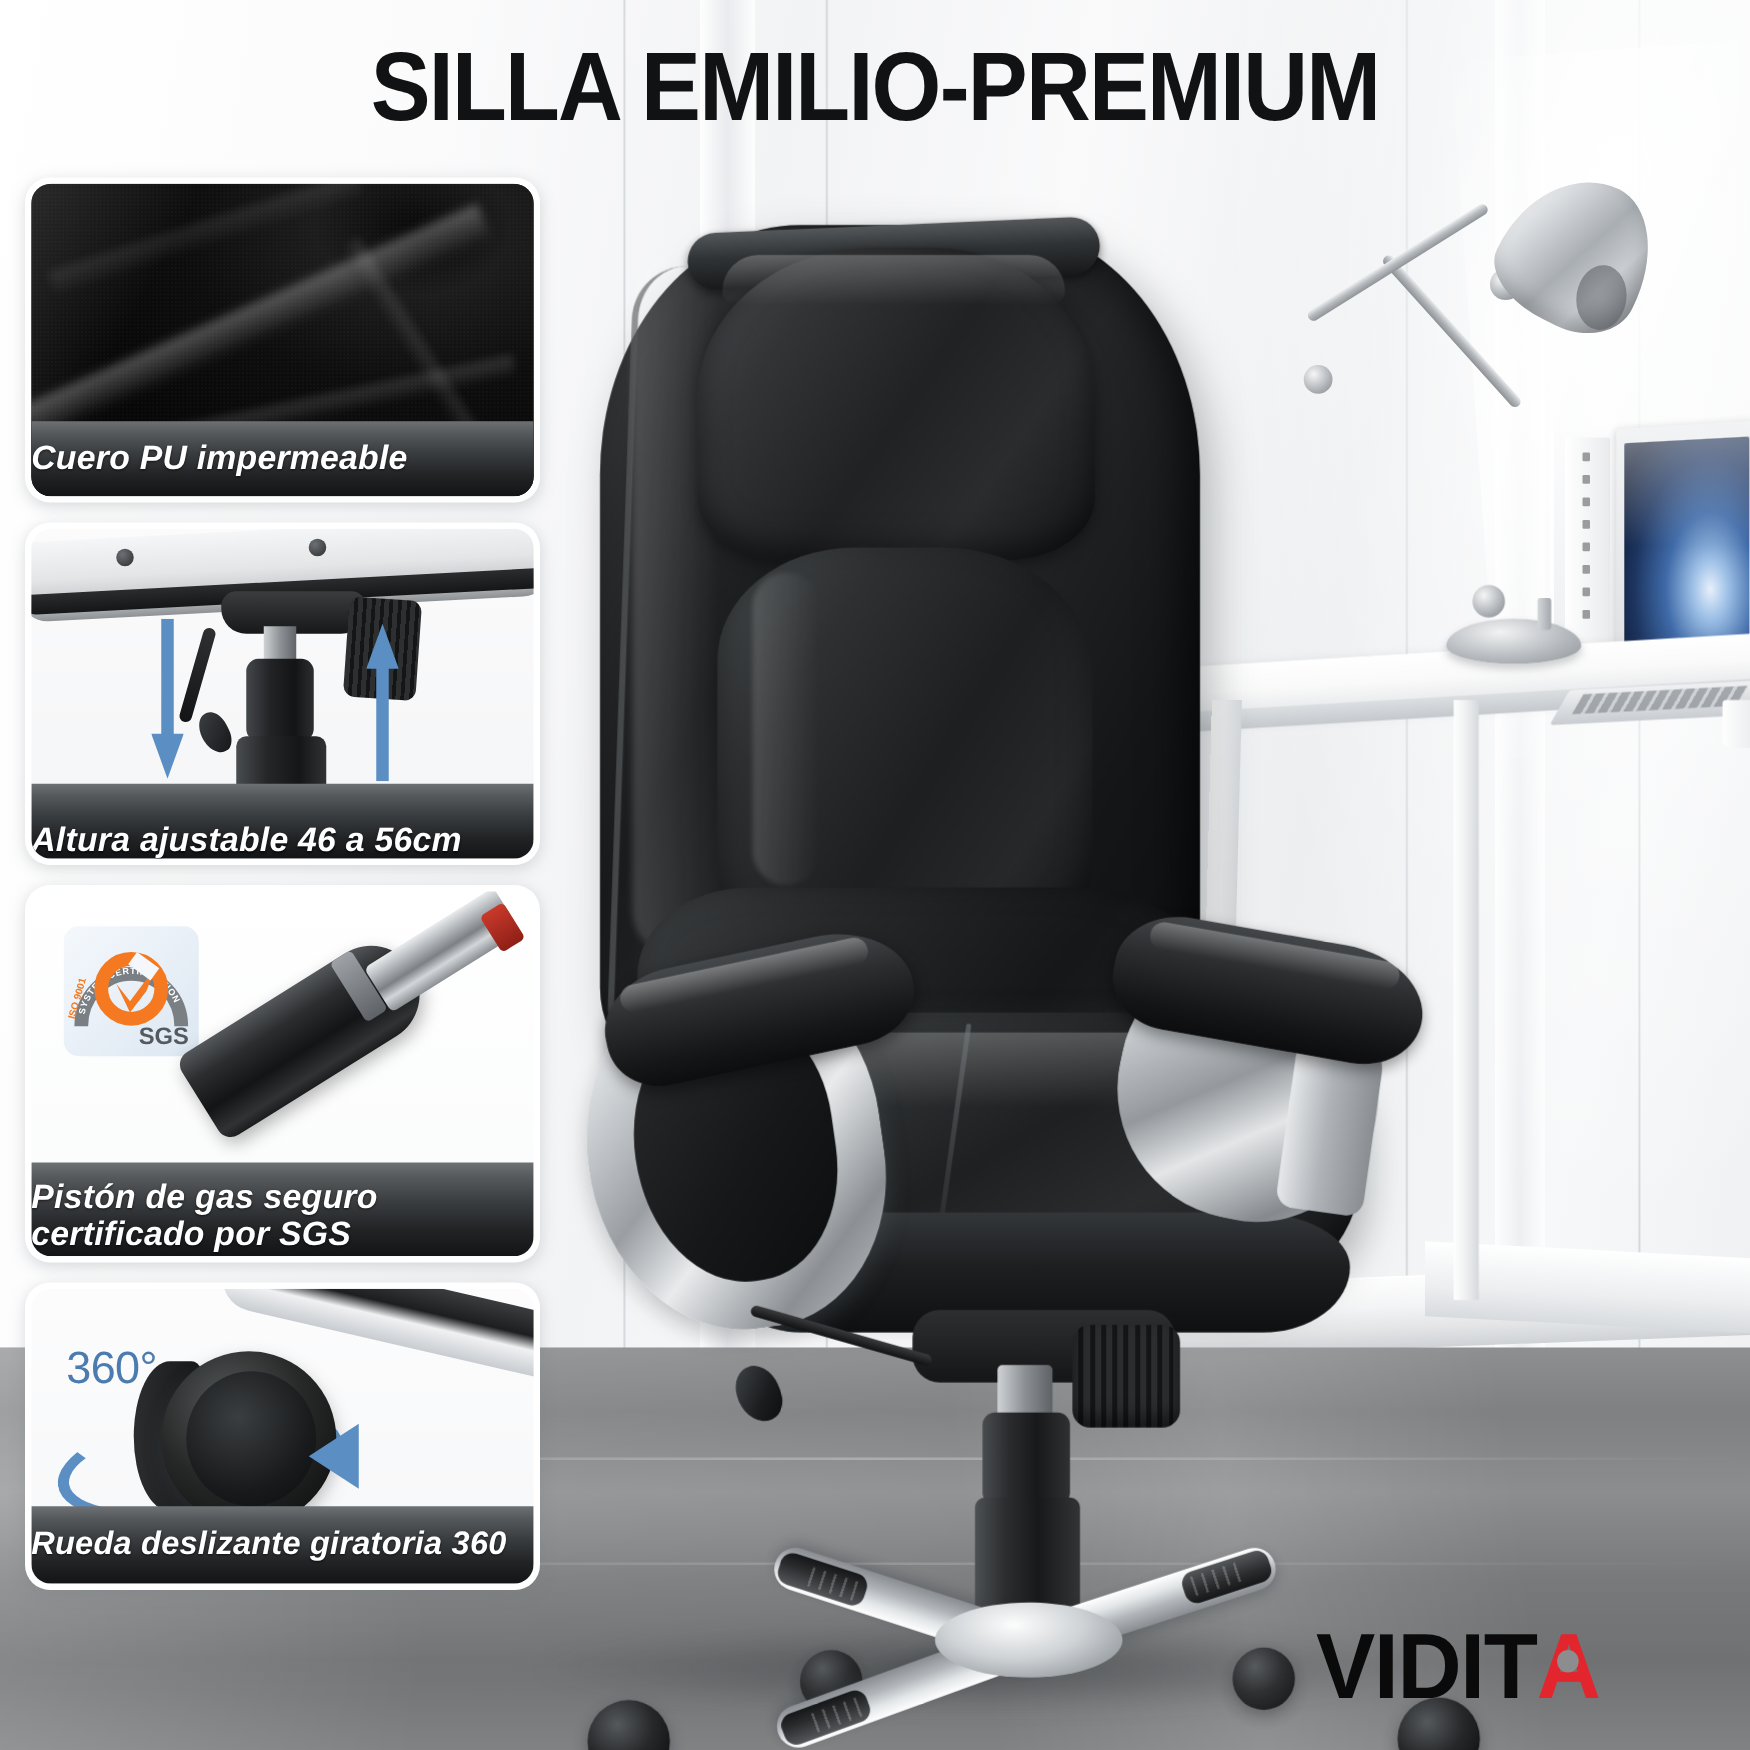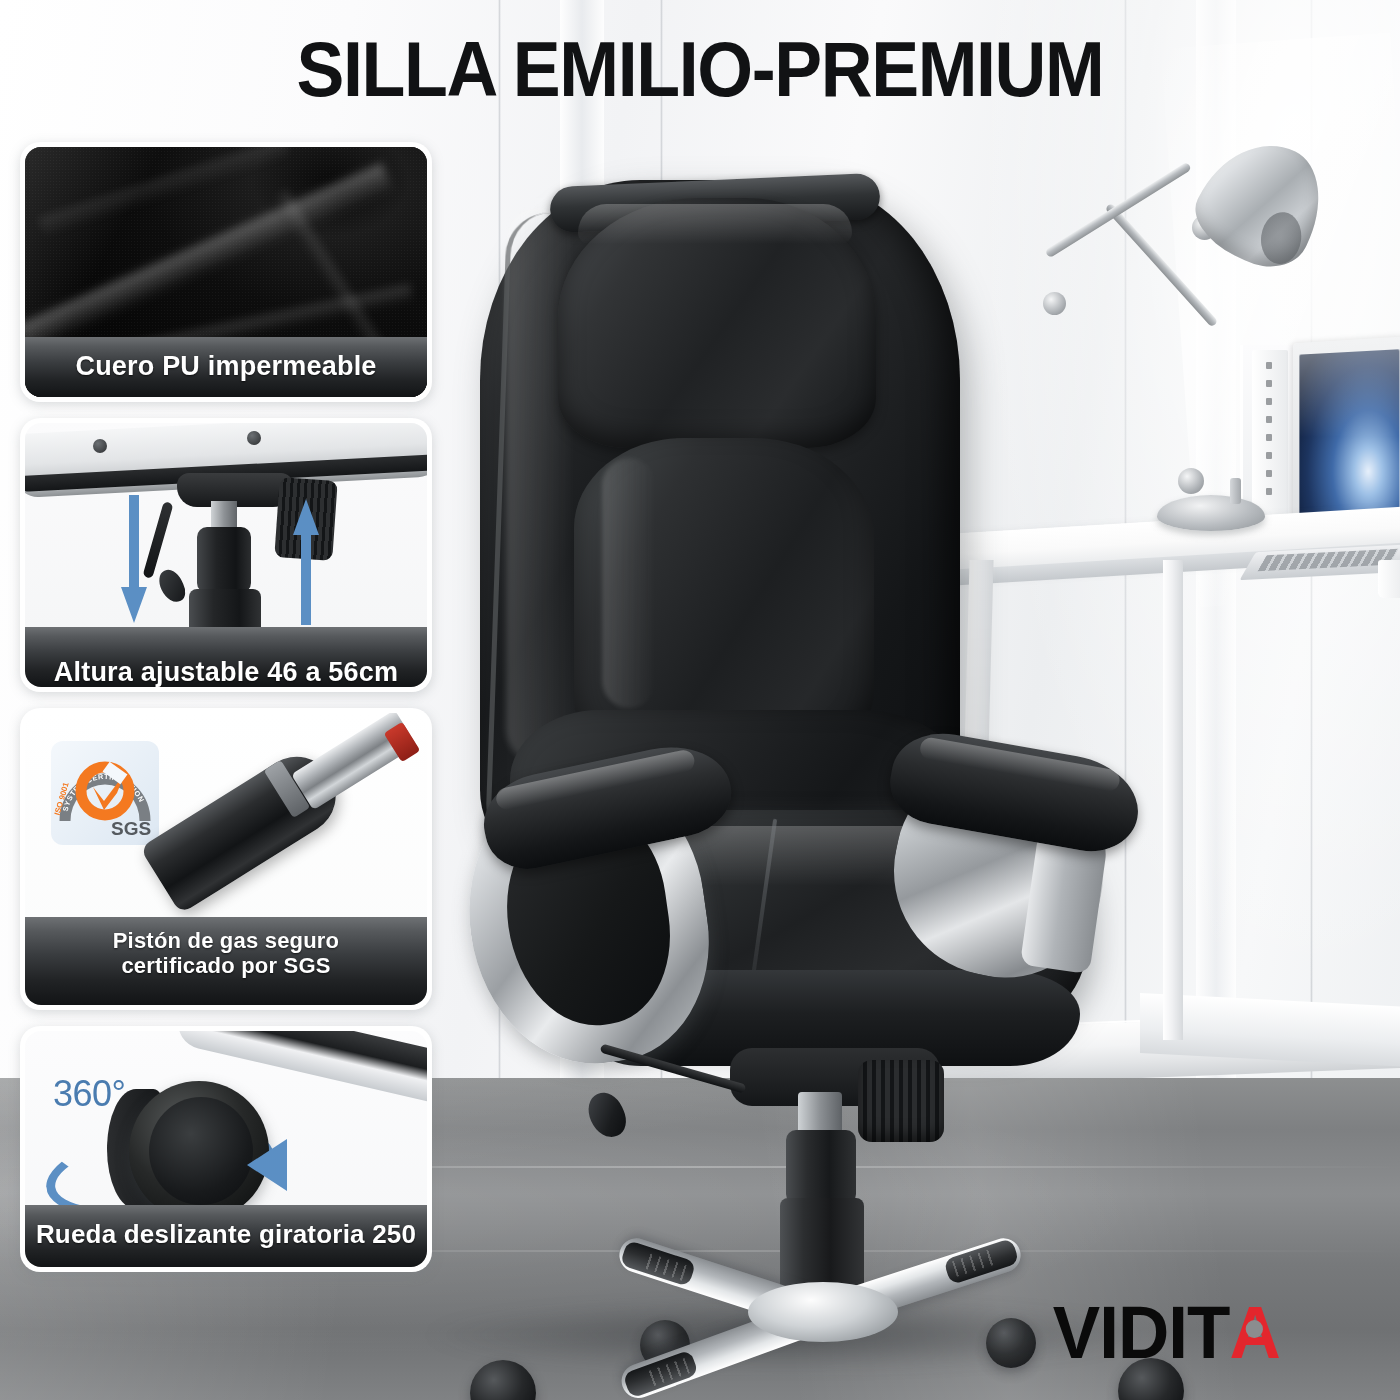--- a/index.html
+++ b/index.html
@@ -445,28 +445,28 @@
   }
   .panel-inner{
     position:relative; width:100%; border-radius:16px; overflow:hidden;
   }
   .panel-img{ position:relative; width:100%; overflow:hidden; }
   .caption{
     position:absolute; left:0; right:0; bottom:0;
     background:linear-gradient(to bottom,#6e7174 0%,#56595c 16%,#3a3d40 42%,#212325 72%,#121416 100%);
     color:#ffffff;
     font-weight:bold;
-    text-align:center;
     text-shadow:0 1px 2px rgba(0,0,0,.65);
     letter-spacing:.2px;
     line-height:1.12;
+    font-style:italic;
   }
   .cap1{ height:60px; font-size:27px; padding-top:14px; }
   .cap2{ height:60px; font-size:27px; padding-top:30px; }
-  .cap3{ height:88px; font-size:22px; padding-top:12px; }
+  .cap3{ height:75px; font-size:27px; padding-top:12px; }
   .cap4{ height:62px; font-size:26px; padding-top:15px; }
 
   
   .p1img{ height:250px;
     background:
       linear-gradient(118deg,rgba(255,255,255,.14) 0%,rgba(255,255,255,0) 26%),
       radial-gradient(ellipse at 76% 14%,#0a0a0a 0%,#1c1c1c 18%,#0d0d0d 42%,#070707 70%),
       linear-gradient(128deg,#6b6b6b 0%,#4a4a4a 12%,#262626 30%,#3d3d3d 44%,#141414 62%,#2e2e2e 78%,#101010 100%);
   }
   .fold{ position:absolute; background:linear-gradient(to bottom,rgba(255,255,255,.30),rgba(255,255,255,0)); filter:blur(4px); }
@@ -816,21 +816,21 @@
     <div class="panel">
       <div class="panel-inner">
         <div class="panel-img p4img">
           <div class="p4-spoke"></div>
           <div class="rot-ellipse"></div>
           <div class="p4-wheel-side"></div>
           <div class="p4-wheel"></div>
           <div class="rot-arrow"></div>
           <div class="deg360">360°</div>
 
-          <div class="caption cap4">Rueda deslizante giratoria 250</div>
+          <div class="caption cap4">Rueda deslizante giratoria 360</div>
         </div>
       </div>
     </div>
 
   </div>
 
   <div class="logo">
     <span>VIDIT</span><span class="red"><span>A</span><span class="hole"></span></span>
   </div>
 

